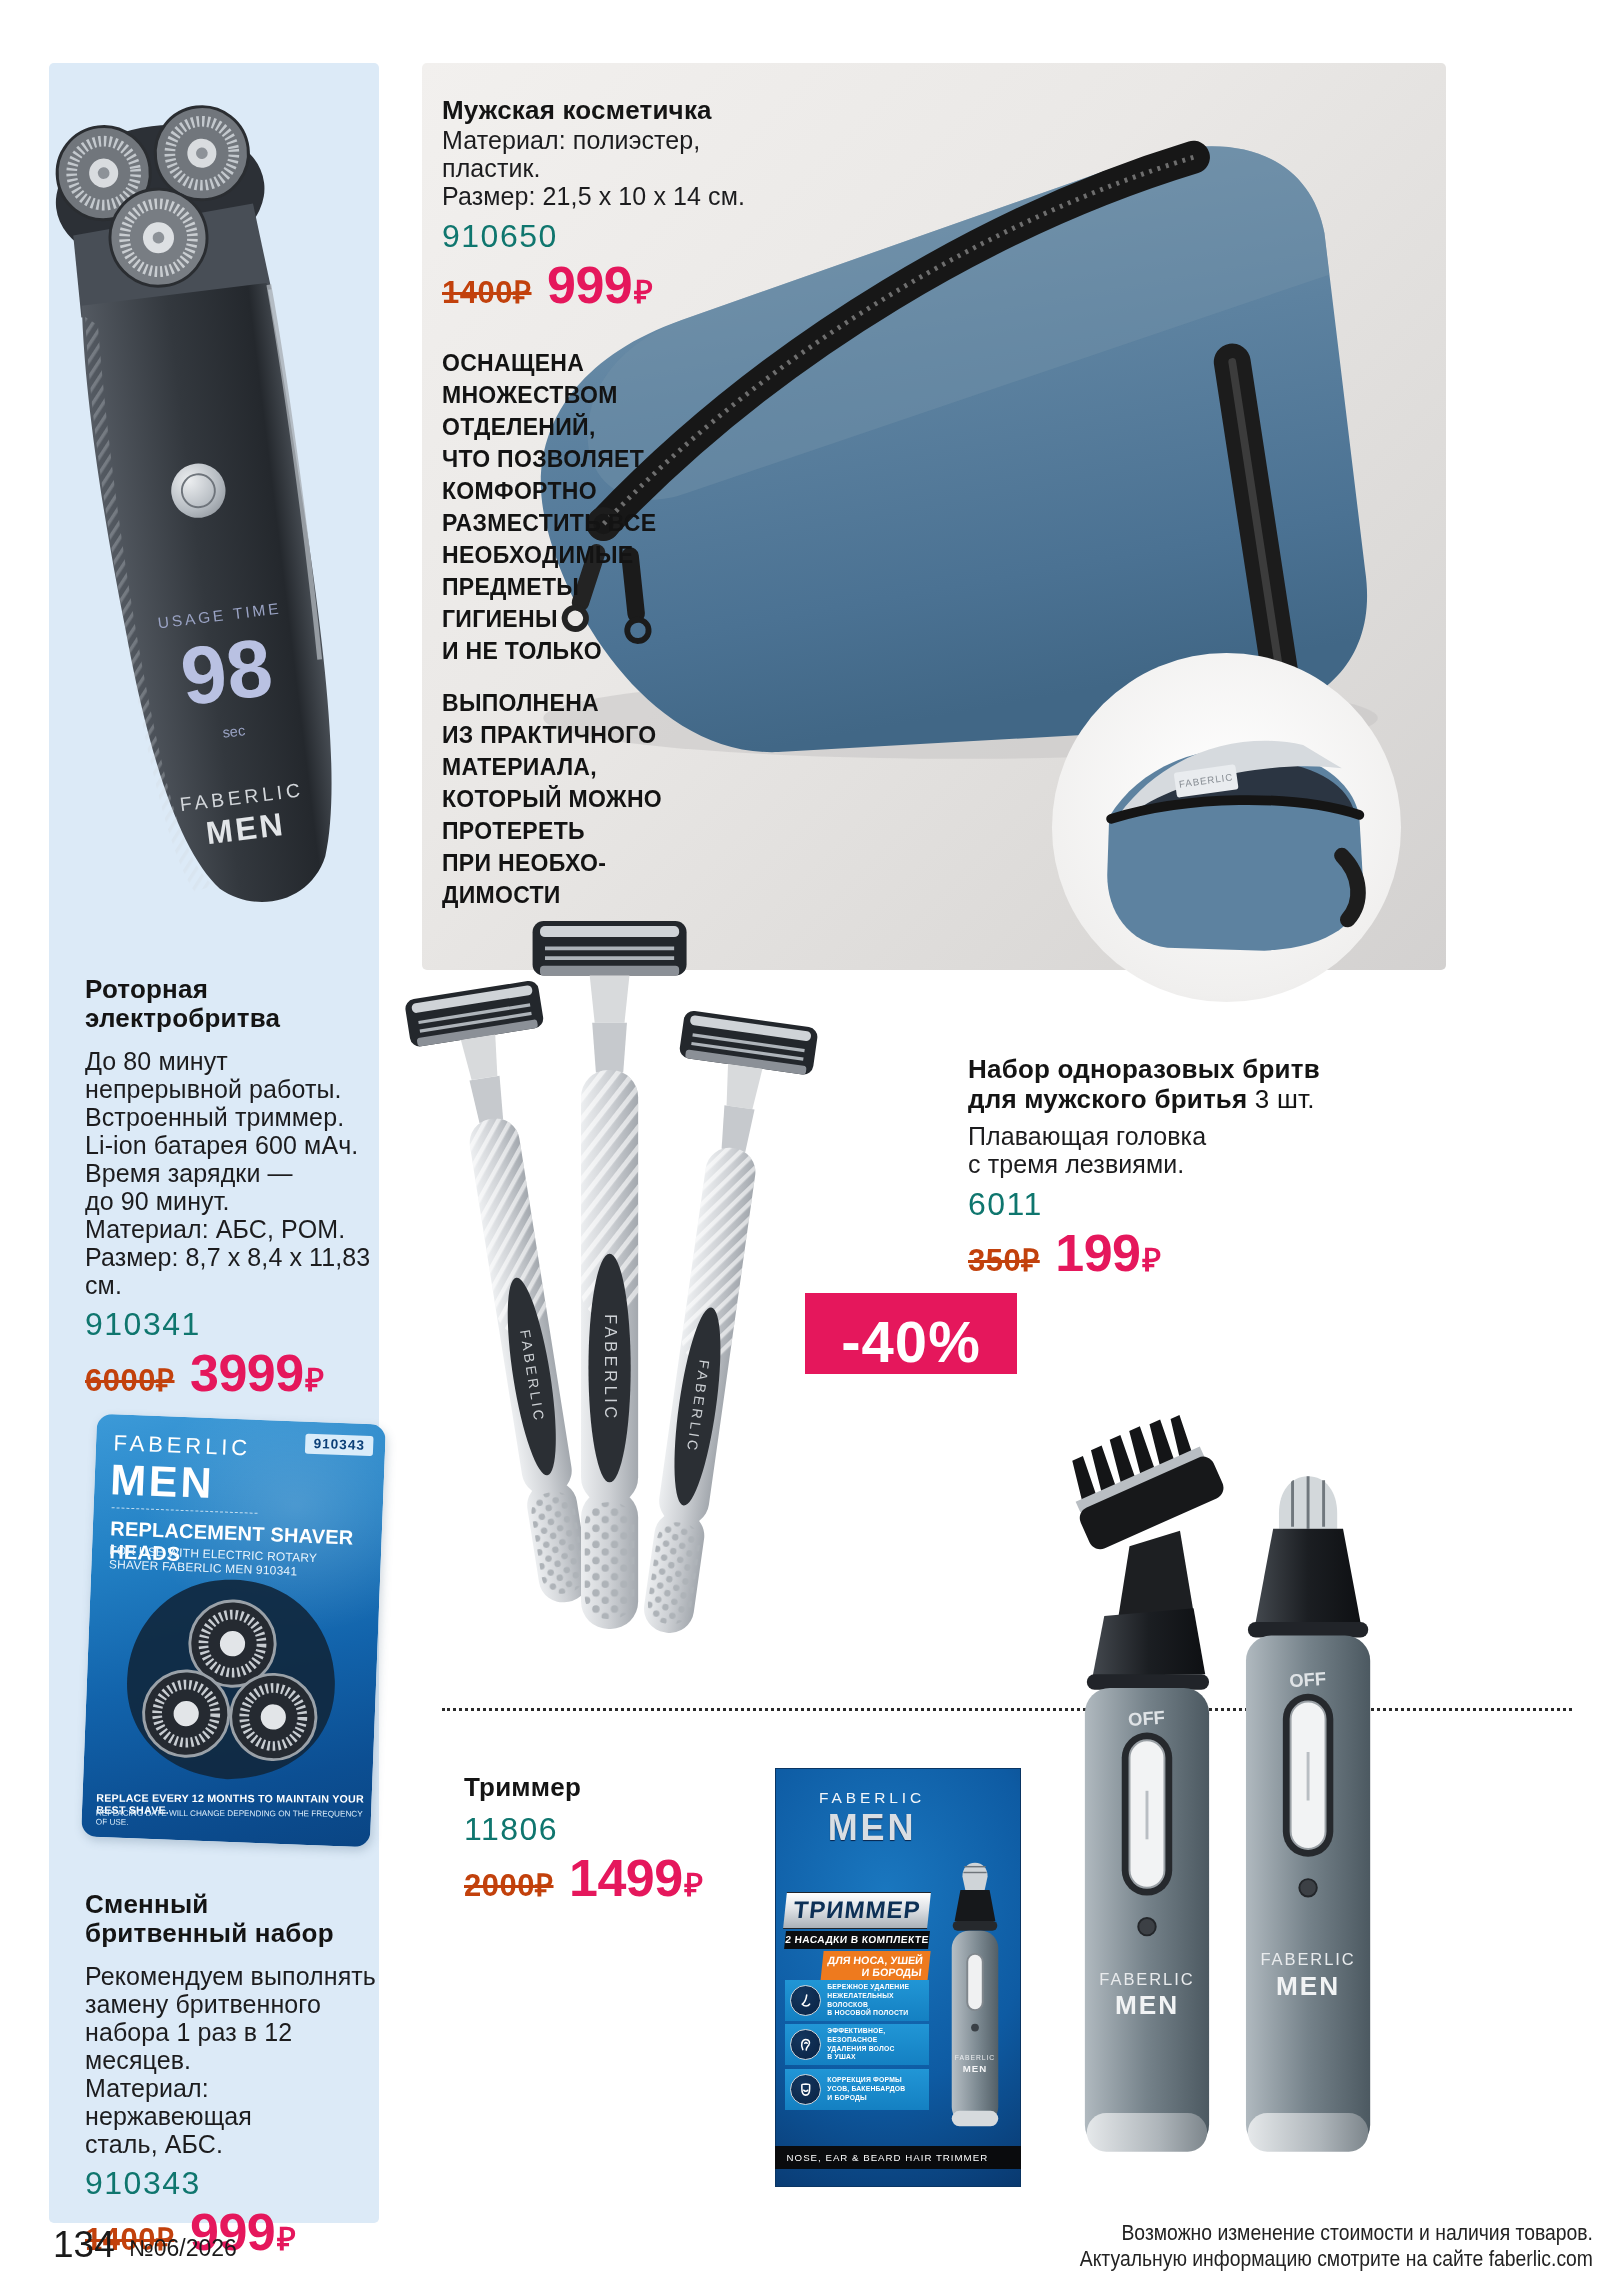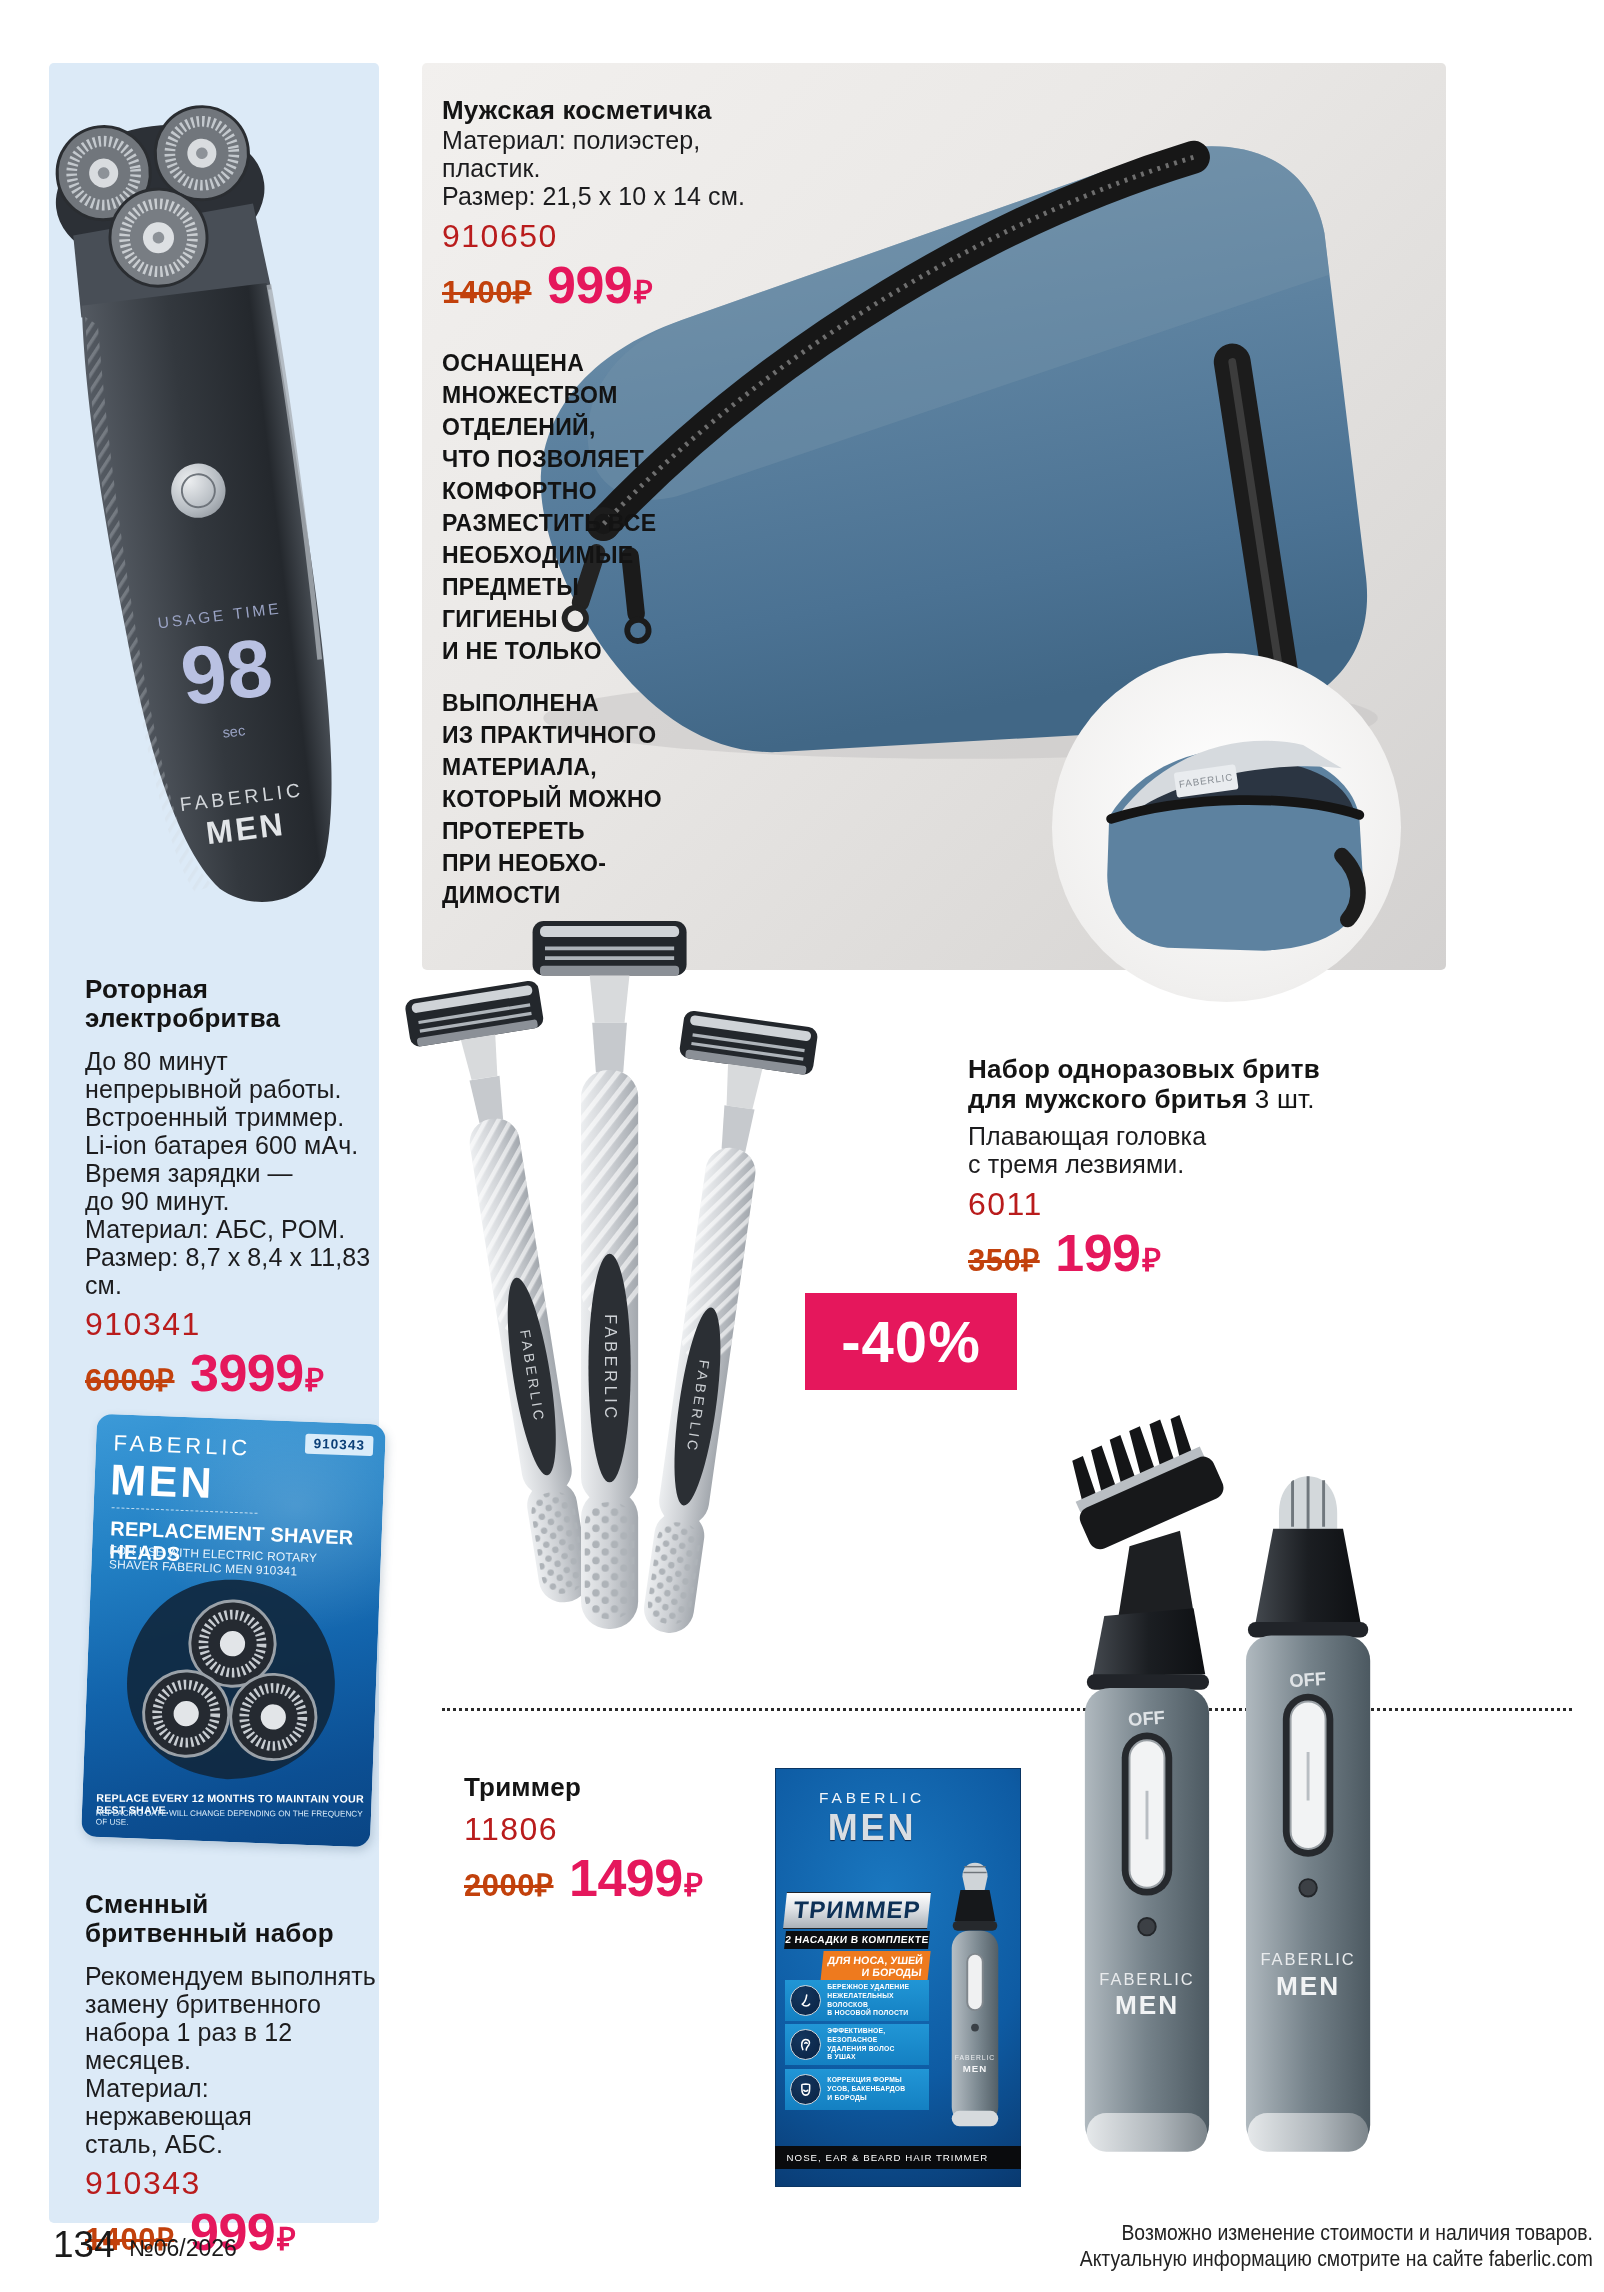--- a/index.html
+++ b/index.html
@@ -11,34 +11,34 @@
   html,body{ background:#ffffff; }
   #page{
     position:relative; width:1605px; height:2292px; background:#fff;
     font-family:"Liberation Sans", sans-serif; color:var(--ink); overflow:hidden;
   }
   .abs{ position:absolute; }
 
   
   .title{ font-size:26px; line-height:29px; font-weight:700; letter-spacing:0.2px; color:#141414;}
   .btext{ font-size:25px; line-height:28px; font-weight:400; color:#1c1c1e; letter-spacing:0.1px;}
-  .code{ font-size:32px; line-height:41px; font-weight:400; letter-spacing:1.5px; color:#b91c1c; margin-top:5.8px;}
+  .code{ font-size:32px; line-height:41px; font-weight:400; letter-spacing:1.5px; color:#0f766e; margin-top:5.8px;}
   .price-row{ display:flex; align-items:baseline; gap:15.5px; }
   .old{ font-size:31px; font-weight:700; color:#c2410c; text-decoration:line-through; text-decoration-thickness:2.9px; letter-spacing:0.5px;}
   .new{ font-size:52px; font-weight:800; color:var(--pink); letter-spacing:-0.5px; line-height:56px;}
   .cur{ font-size:32px; font-weight:800; color:var(--pink); margin-left:1.9px;}
   .caps{ font-size:23px; line-height:32px; font-weight:700; color:#131313; letter-spacing:0.3px;}
 
   
   .left-panel{ left:49px; top:63px; width:330px; height:2160px; background:var(--panel-blue); border-radius:4.9px;}
   .gray-panel{ left:422px; top:63px; width:1024px; height:907px; border-radius:4.9px;
     background:linear-gradient(135deg,#f2f0ee 0%,#eae8e6 40%,#dddbd9 75%,#d3d1d0 100%);}
 
   
-  .badge{ left:805px; top:1293px; width:212px; height:97px; background:var(--pink);
+  .badge{ left:805px; top:1293px; width:212px; height:81px; background:var(--pink);
     color:#fff; font-size:58px; font-weight:800; text-align:center; line-height:97px; letter-spacing:1px;}
 
   
   .dotted{ left:442px; top:1708px; width:1130px; height:0; border-top:3.9px dotted #2b2b2b; z-index:1;}
 
   
   .package{ left:89px; top:1419px; width:289px; height:423px; transform:rotate(2.2deg);
     border-radius:15.5px; overflow:hidden; z-index:1;
     background:
       radial-gradient(90% 50% at 70% 20%, rgba(255,255,255,.18) 0%, rgba(255,255,255,0) 60%),

